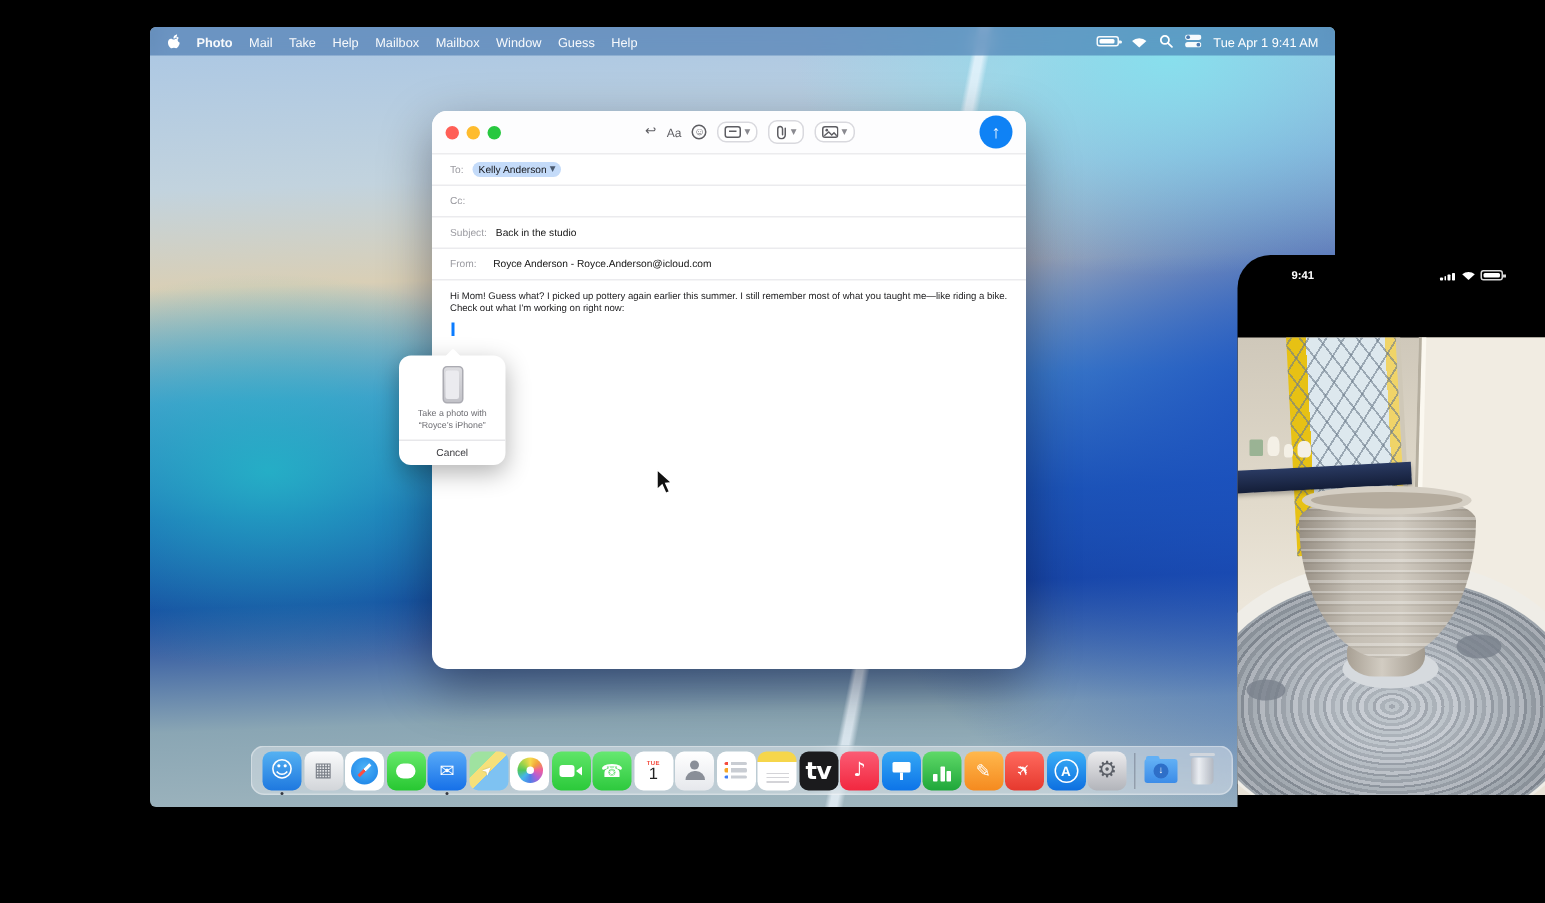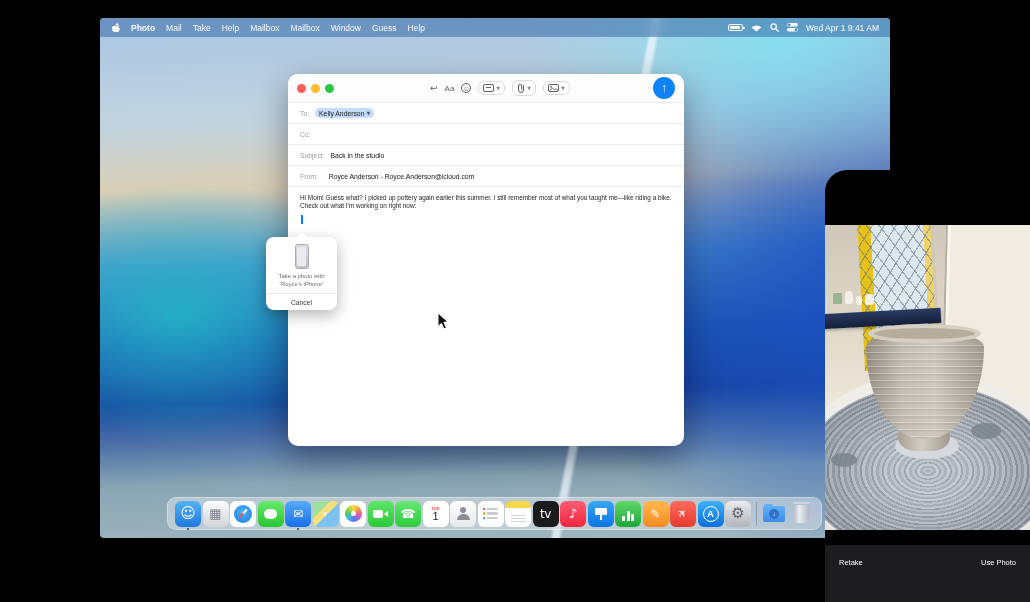--- a/index.html
+++ b/index.html
@@ -56,21 +56,21 @@
   .cal-w{display:block;font-size:4px;color:#f34a3c;font-weight:bold;text-transform:uppercase;letter-spacing:.2px;}
   .cal-d{display:block;font-size:11px;color:#222;font-weight:300;font-style:normal;line-height:1;}
   .ic-contacts{background:linear-gradient(180deg,#ffffff,#e6e8ec);flex-direction:column;}
   .head{display:block;width:6.5px;height:6.5px;border-radius:50%;background:#8a8f98;}
   .shoulders{display:block;width:13px;height:6px;border-radius:6px 6px 0 0;background:#8a8f98;margin-top:1px;}
   .ic-rem{background:#fff;flex-direction:column;align-items:flex-start;padding-left:5px;gap:2px;}
   .remrow{display:block;width:15px;height:2.2px;border-radius:1px;}
   .ic-notes{background:linear-gradient(180deg,#f6d64b 0 7px,#fff 7px);flex-direction:column;}
   .notelines{display:block;width:15px;height:7px;margin-top:9px;background:repeating-linear-gradient(180deg,#d4d4d8 0 1px,transparent 1px 3px);}
   .ic-tv{background:#1b1b1d;}
-  .ic-tv .g{font-weight:normal;font-size:12px;letter-spacing:-0.5px;text-align:right;}
+  .ic-tv .g{font-weight:bold;font-size:16px;letter-spacing:-0.5px;text-align:right;}
   .ic-music{background:linear-gradient(180deg,#fb5c74,#f2273f);}
   .ic-keynote{background:linear-gradient(180deg,#35a8f5,#0d74e8);flex-direction:column;}
   .kn1{display:block;width:12px;height:7px;background:#fff;border-radius:1px;}
   .kn2{display:block;width:2px;height:5px;background:#fff;}
   .ic-numbers{background:linear-gradient(180deg,#5fd968,#1fa73a);display:flex;align-items:flex-end;justify-content:center;gap:1.2px;padding-bottom:6px;}
   .nbar{display:block;width:3px;background:#fff;border-radius:.5px;}
   .ic-pages{background:linear-gradient(180deg,#ffb84d,#f58a1f);}
   .ic-rocket{background:linear-gradient(180deg,#ff6a5e,#e6392e);}
   .ic-rocket .g{transform:rotate(-45deg);}
   .ic-appstore{background:linear-gradient(180deg,#3bb0f7,#0d6fe0);}
@@ -197,21 +197,21 @@
         <svg width="9" height="9" viewBox="0 0 10 10">
             <circle cx="4" cy="4" r="3" fill="none" stroke="#fff" stroke-width="1.3"></circle>
             <line x1="6.3" y1="6.3" x2="9.2" y2="9.2" stroke="#fff" stroke-width="1.3" stroke-linecap="round"></line>
           </svg>
         <svg width="11" height="9" viewBox="0 0 12 10">
             <rect x="0" y="0" width="12" height="4" rx="2" fill="#fff" opacity=".95"></rect>
             <circle cx="2.2" cy="2" r="1.4" fill="#4a7ab0"></circle>
             <rect x="0" y="5.5" width="12" height="4" rx="2" fill="#fff" opacity=".95"></rect>
             <circle cx="9.8" cy="7.5" r="1.4" fill="#4a7ab0"></circle>
           </svg>
-        <span class="clock">Wed Apr 1  9:41 AM</span>
+        <span class="clock">Tue Apr 1  9:41 AM</span>
       </span>
     </div>
 
     <div class="dock">
       <div class="di ic-finder">
           <span class="g" style="font-size:15px;">☺</span>
           <i class="rdot"></i>
         </div>
       <div class="di ic-launchpad">
           <span class="g" style="color:#7a7f88;font-size:13px;">▦</span>
@@ -377,20 +377,38 @@
       <span>“Royce’s iPhone”</span>
     </div>
     <div class="popcancel">Cancel</div>
   </div>
 
   <svg class="cursor" width="13" height="19" viewBox="0 0 13 19">
     <path d="M2 1 L2 14.5 L5.4 11.4 L7.9 17 L10.4 15.8 L7.9 10.3 L12 9.9 Z" fill="#111" stroke="#fff" stroke-width="1"></path>
   </svg>
 
   <div class="iphone">
+    <div class="istatus">
+      <span class="itime">9:41</span>
+      <span class="iicons">
+        <span class="bars">
+            <b style="height:2.5px;"></b>
+            <b style="height:3.5px;"></b>
+            <b style="height:4.5px;"></b>
+            <b style="height:5.5px;"></b>
+          </span>
+        <svg width="10" height="7" viewBox="0 0 11 8">
+            <path fill="#fff" d="M5.5 7.6 L0.7 3.3 A7.2 7.2 0 0 1 10.3 3.3 Z"></path>
+          </svg>
+        <span class="ibatt">
+            <i></i>
+            <u></u>
+          </span>
+      </span>
+    </div>
 
     <div class="photo">
       <div class="ph-window"></div>
       <div class="ph-door"></div>
       <div class="ph-shelf"></div>
       <span class="vase" style="left:20px;top:66px;width:8px;height:13px;"></span>
       <span class="vase" style="left:31px;top:71px;width:6px;height:9px;"></span>
       <span class="vase" style="left:40px;top:69px;width:9px;height:11px;"></span>
       <span class="vase" style="left:8px;top:68px;width:9px;height:11px;background:#9ab394;border-radius:1px;"></span>
       <div class="ph-floor"></div>
@@ -401,19 +419,15 @@
       </div>
       <div class="ph-hub"></div>
       <div class="ph-foot"></div>
       <div class="ph-pot">
         <div class="ph-rim">
             <i></i>
           </div>
       </div>
     </div>
 
-    <div class="ibottom">
-      <span class="bl">Retake</span>
-      <span class="br">Use Photo</span>
-    </div>
   </div>
 
 </div>
 
 </body></html>

